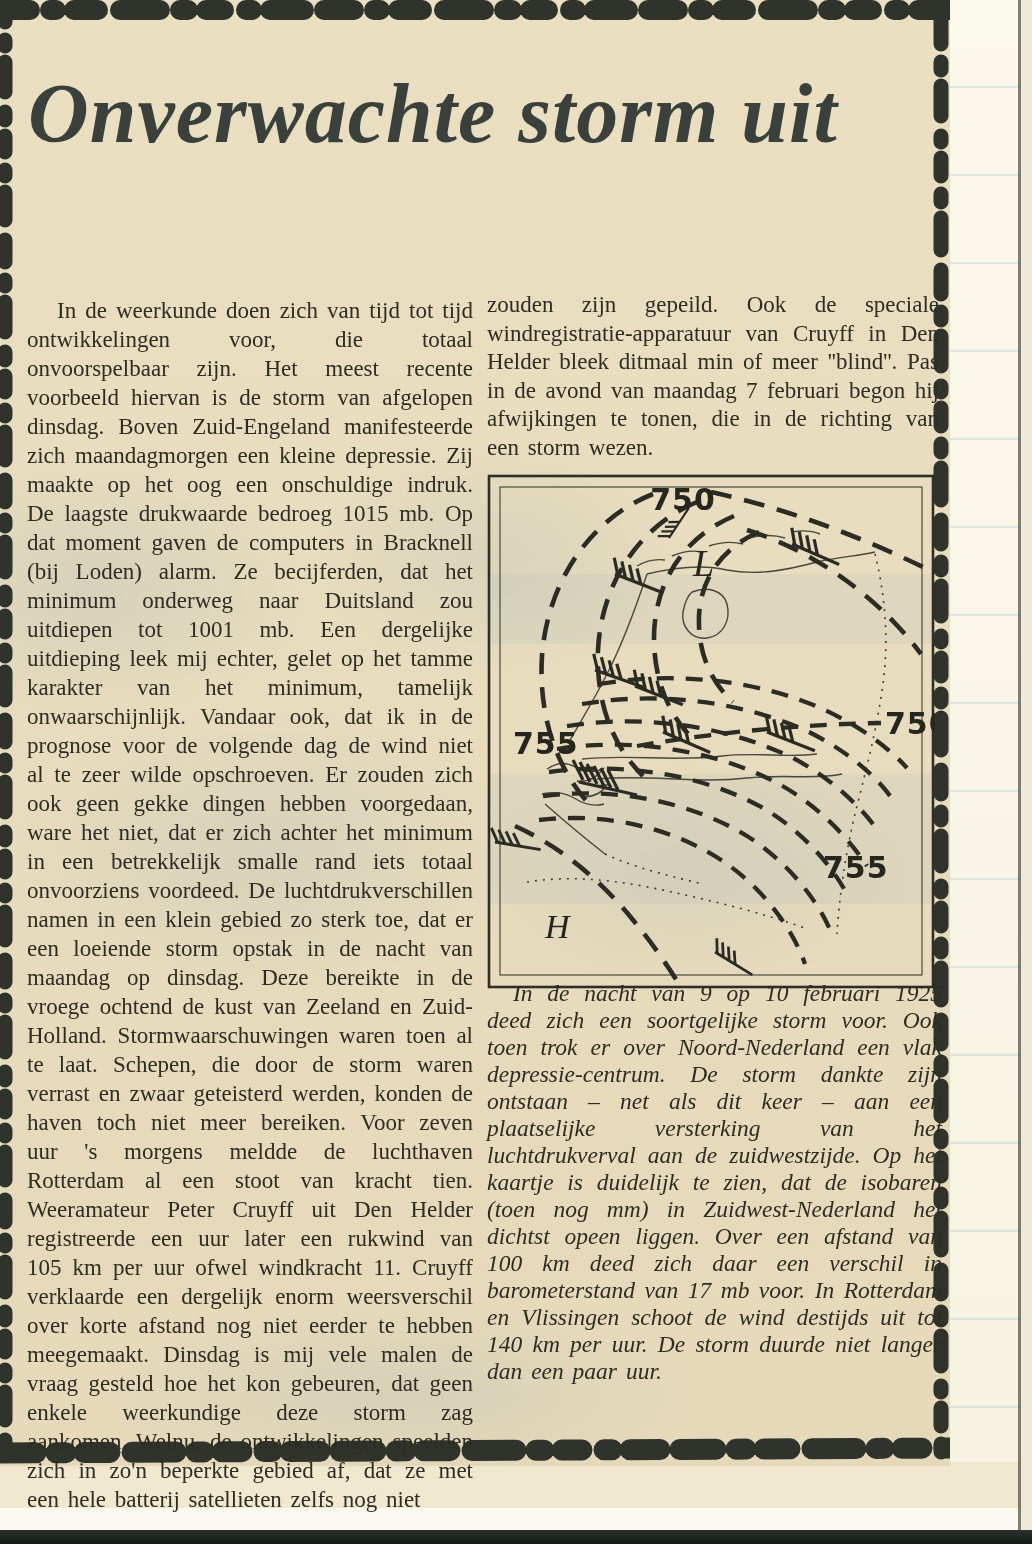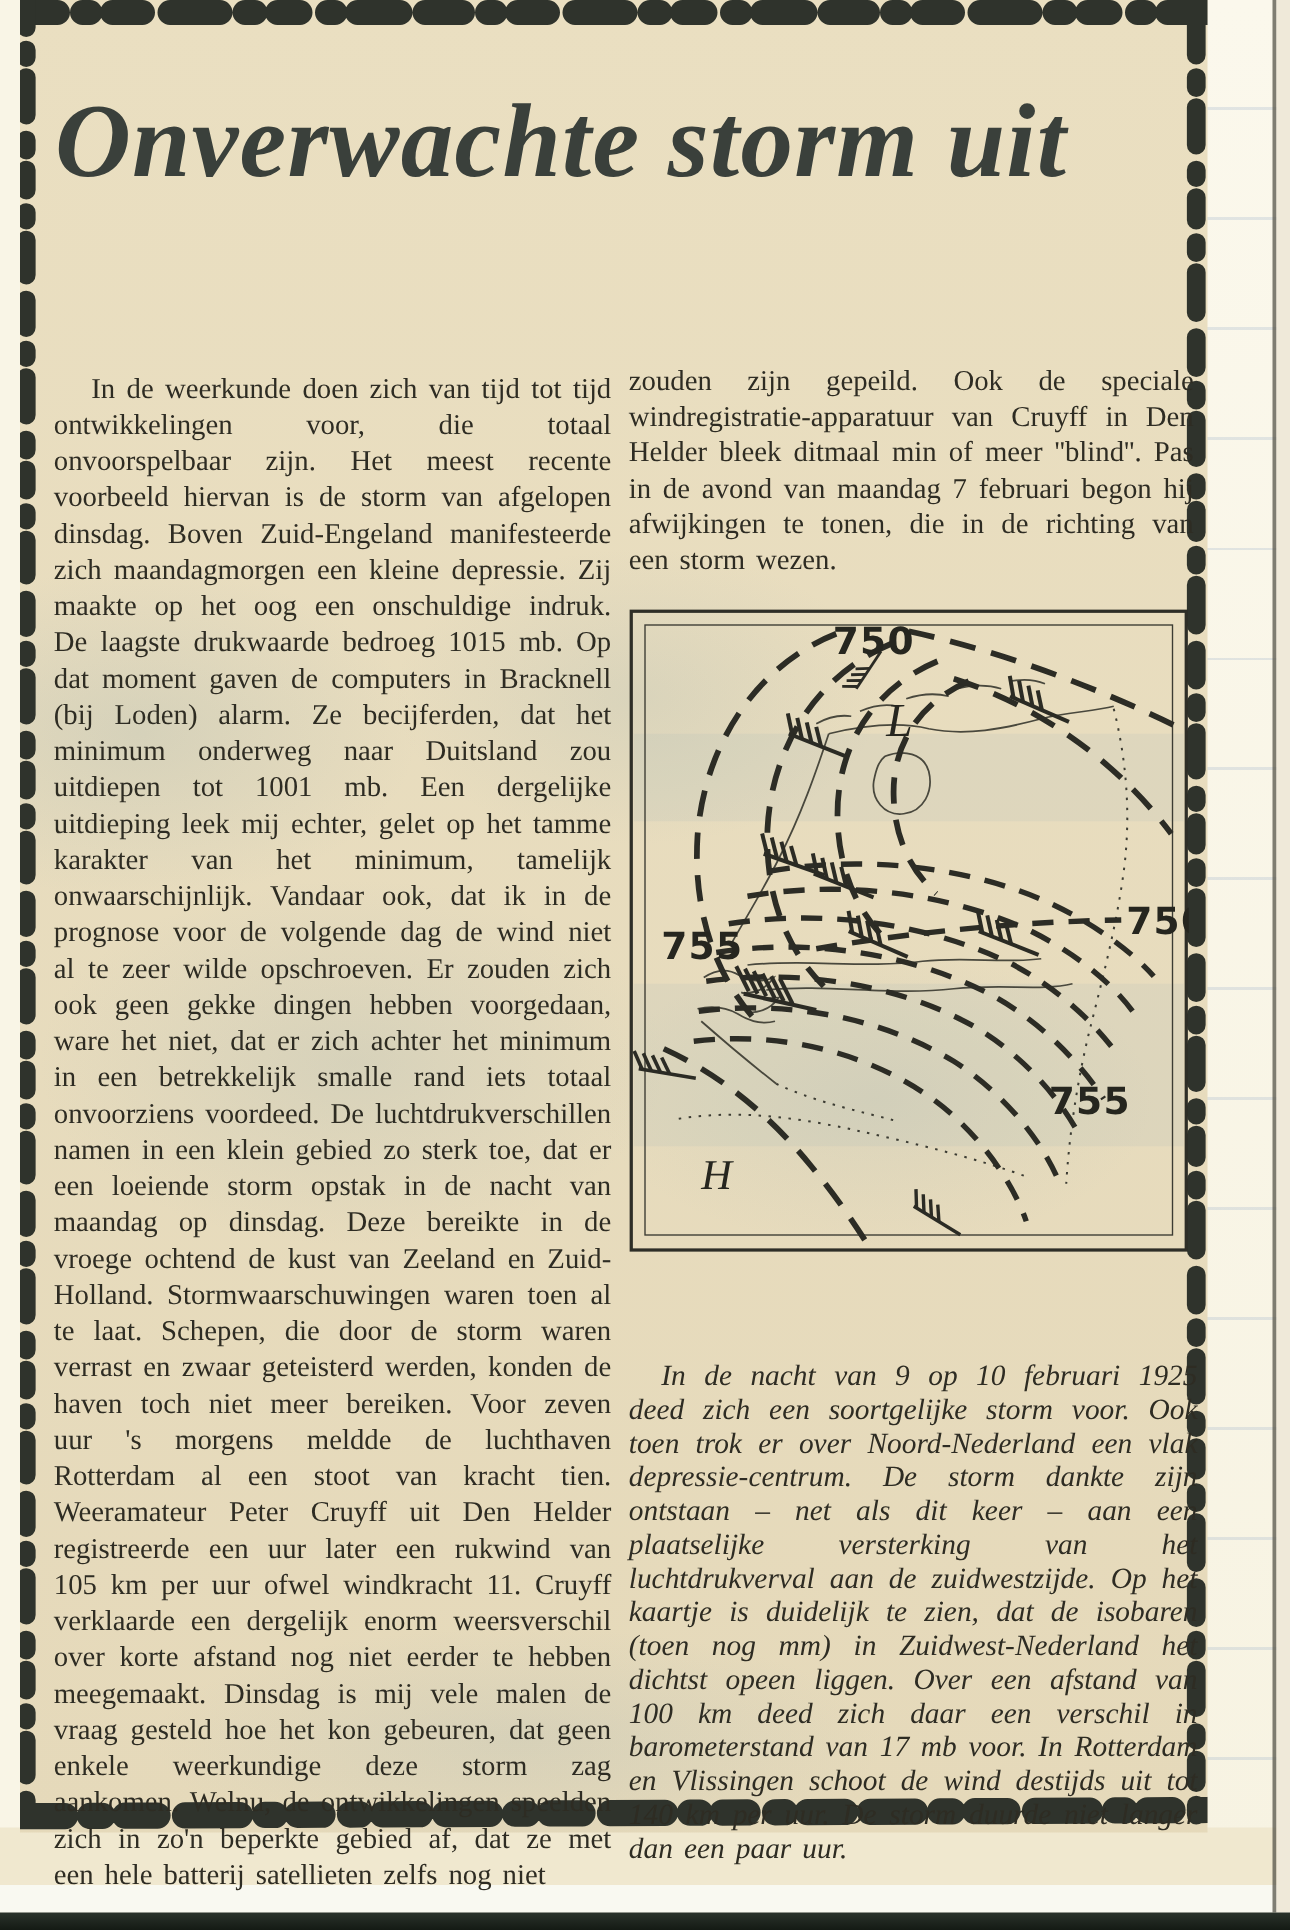--- a/index.html
+++ b/index.html
@@ -21,42 +21,42 @@
                background:linear-gradient(#2a332b,#141a14);}
 
   
   .clipping{position:absolute;left:0;top:0;width:950px;height:1466px;
     background:
       radial-gradient(ellipse 320px 190px at 10% 40%, rgba(140,165,170,.20), transparent 70%),
       radial-gradient(ellipse 280px 170px at 52% 38%, rgba(140,165,170,.16), transparent 70%),
       radial-gradient(ellipse 360px 210px at 28% 58%, rgba(148,170,176,.20), transparent 70%),
       radial-gradient(ellipse 320px 170px at 72% 60%, rgba(148,170,176,.15), transparent 70%),
       radial-gradient(ellipse 420px 130px at 42% 95%, rgba(148,170,176,.18), transparent 70%),
-      linear-gradient(#eadfc1,#e5d9ba); margin-left: 16px;}
+      linear-gradient(#eadfc1,#e5d9ba);}
   .edge-svg{position:absolute;pointer-events:none;}
 
   
   .headline{position:absolute;left:28px;top:58px;width:880px;
             font-style:italic;font-weight:700;font-size:84px;line-height:112px;
             color:#3a403b;letter-spacing:1px;white-space:nowrap;}
   .headline span{display:block;}
 
   
   .col{position:absolute;color:#2e2c23;font-size:23px;line-height:29px;
        text-align:justify;word-spacing:3px;}
   .col-left{left:27px;top:296px;width:446px;}
   .col-left p{margin:0;text-indent:30px;}
   .col-right-intro{left:487px;top:291px;width:452px;line-height:28.5px;}
   .col-right-intro p{margin:0;}
-  .caption{left:487px;top:1088px;width:455px;font-style:italic;line-height:27px;
+  .caption{left:487px;top:980px;width:455px;font-style:italic;line-height:27px;
            font-size:23.5px;color:#2e2c23;}
   .caption p{margin:0;text-indent:26px;}
 
   
-  .map-fig{position:absolute;left:487px;top:487px;width:448px;height:516px;margin:0;}
+  .map-fig{position:absolute;left:487px;top:474px;width:448px;height:516px;margin:0;}
   .map-fig svg{display:block;width:448px;height:516px;}
   .iso{fill:none;stroke:#2c2c25;stroke-width:4.6;stroke-dasharray:21 13;}
   .iso-b{fill:none;stroke:#2c2c25;stroke-width:4.3;stroke-dasharray:17 12;}
   .coast{fill:none;stroke:#49483d;stroke-width:1.4;}
   .dotted{fill:none;stroke:#3c3c33;stroke-width:1.6;stroke-dasharray:2 6;}
   .barb{stroke:#2b2b24;stroke-width:3.2;fill:none;}
   .map-num{font-family:"DejaVu Sans","Liberation Sans",sans-serif;font-weight:700;
            font-size:30px;fill:#26261f;letter-spacing:1px;}
   .map-letter{font-style:italic;font-family:"Liberation Serif",serif;fill:#26261f;}
 </style>

